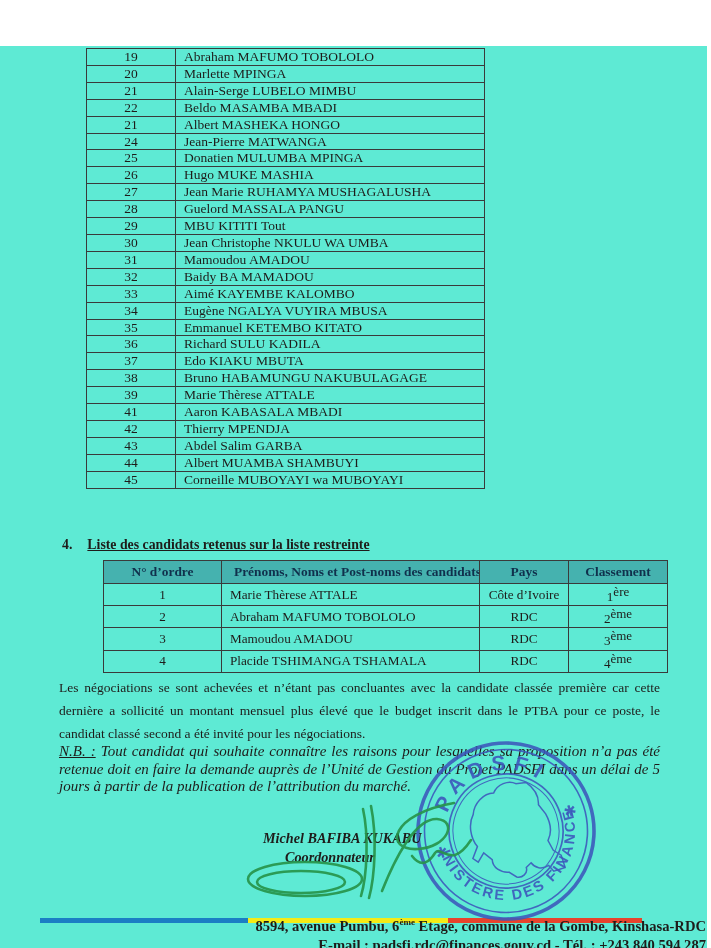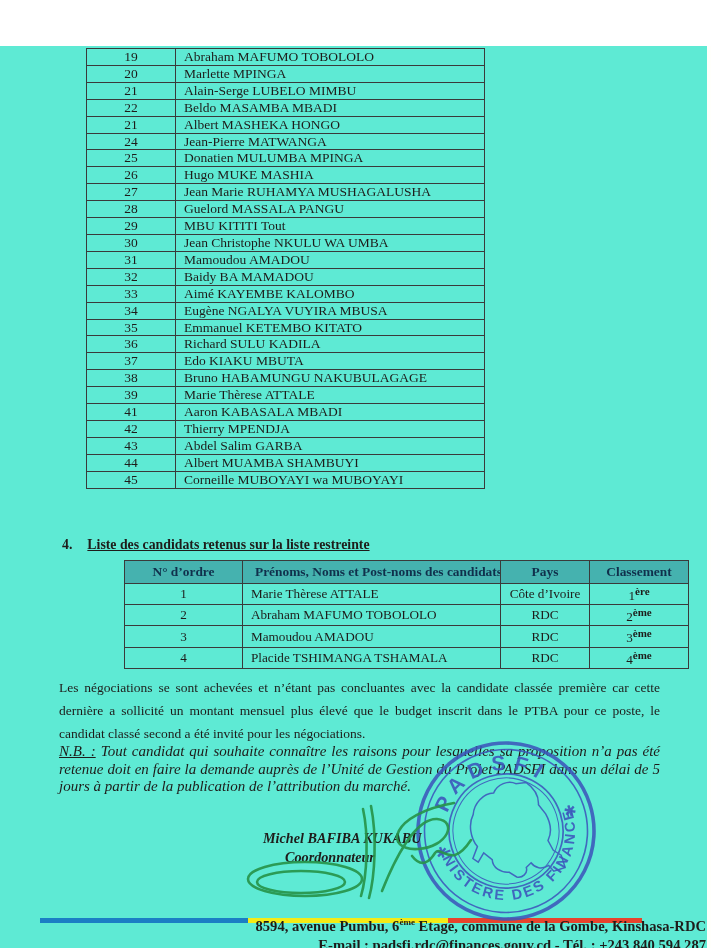--- a/index.html
+++ b/index.html
@@ -12,30 +12,30 @@
   .t1{position:absolute;left:86px;top:2px;width:399px;table-layout:fixed;font-size:13.5px;}
   .t1 td{border:1px solid #3a3a3a;height:15.9px;line-height:15.9px;padding:0;overflow:hidden;white-space:nowrap;}
   .t1 .num{width:88px;text-align:center;}
   .t1 .name{padding-left:8px;}
 
   
   .sec{position:absolute;left:62px;top:491px;font-size:13.8px;font-weight:bold;display:flex;gap:15px;}
   .sec .ttl{text-decoration:underline;}
 
   
-  .t2{position:absolute;left:124px;top:514px;width:550px;table-layout:fixed;font-size:13.2px;}
+  .t2{position:absolute;left:103px;top:514px;width:550px;table-layout:fixed;font-size:13.2px;}
   .t2 th,.t2 td{border:1px solid #3a3a3a;padding:0;overflow:hidden;white-space:nowrap;}
   .t2 th{background:#45b2af;color:#10304c;height:22px;font-size:13.4px;}
   .t2 td{height:15.8px;line-height:15.8px;}
   .t2 .c-no{width:117px;text-align:center;}
   .t2 .c-name{width:245px;text-align:left;padding-left:8px;}
   .t2 th.c-name{text-align:center;padding-left:12px;}
   .t2 .c-pays{width:88px;text-align:center;}
   .t2 .c-rank{width:98px;text-align:center;}
-  .t2 sup{font-size:11px;font-weight:bold;}
+  .t2 sup{font-size:13px;}
 
   .para{position:absolute;left:59px;top:616px;width:601px;font-size:13.5px;line-height:23px;text-align:justify;}
   .nb{position:absolute;left:59px;top:682px;width:601px;font-size:15px;line-height:17.6px;text-align:justify;font-weight:normal;font-style:italic;}
   .nb .nb-label{text-decoration:underline;}
 
   .sig{position:absolute;left:263px;top:783px;font-weight:bold;font-style:italic;font-size:14.2px;line-height:19px;z-index:3;}
   .sig .sig-title{padding-left:22px;}
 
   .sig-ink{position:absolute;left:230px;top:735px;z-index:4;}
   .stamp{position:absolute;left:412px;top:691px;z-index:2;}

